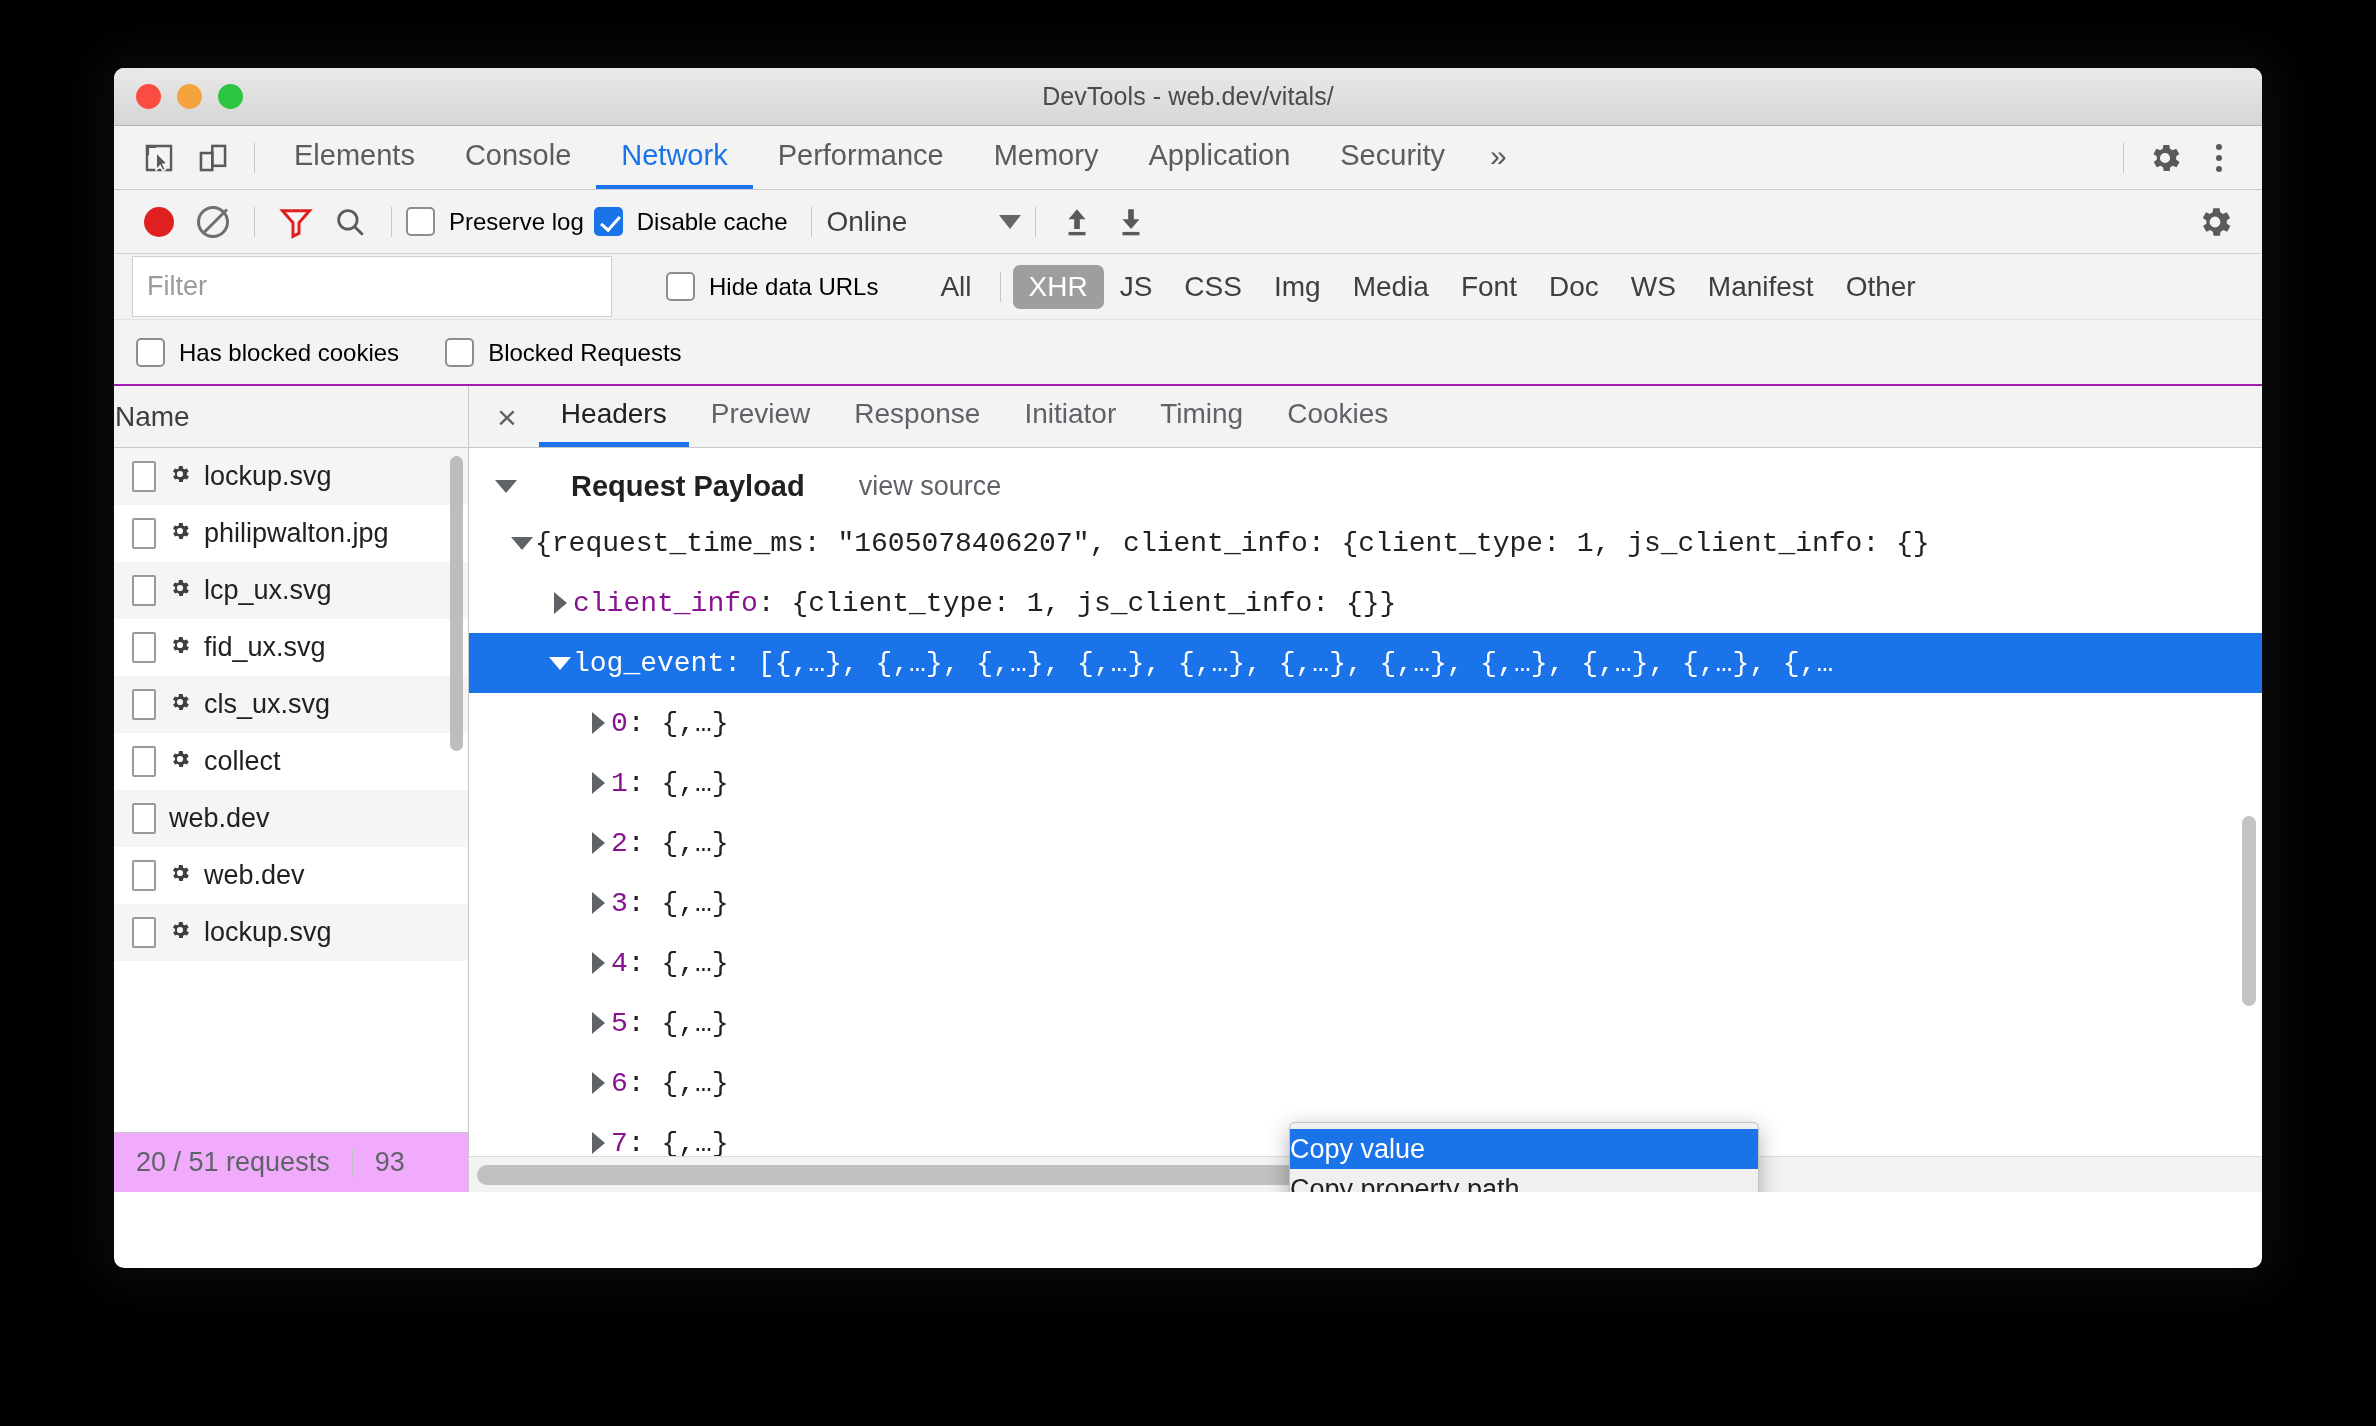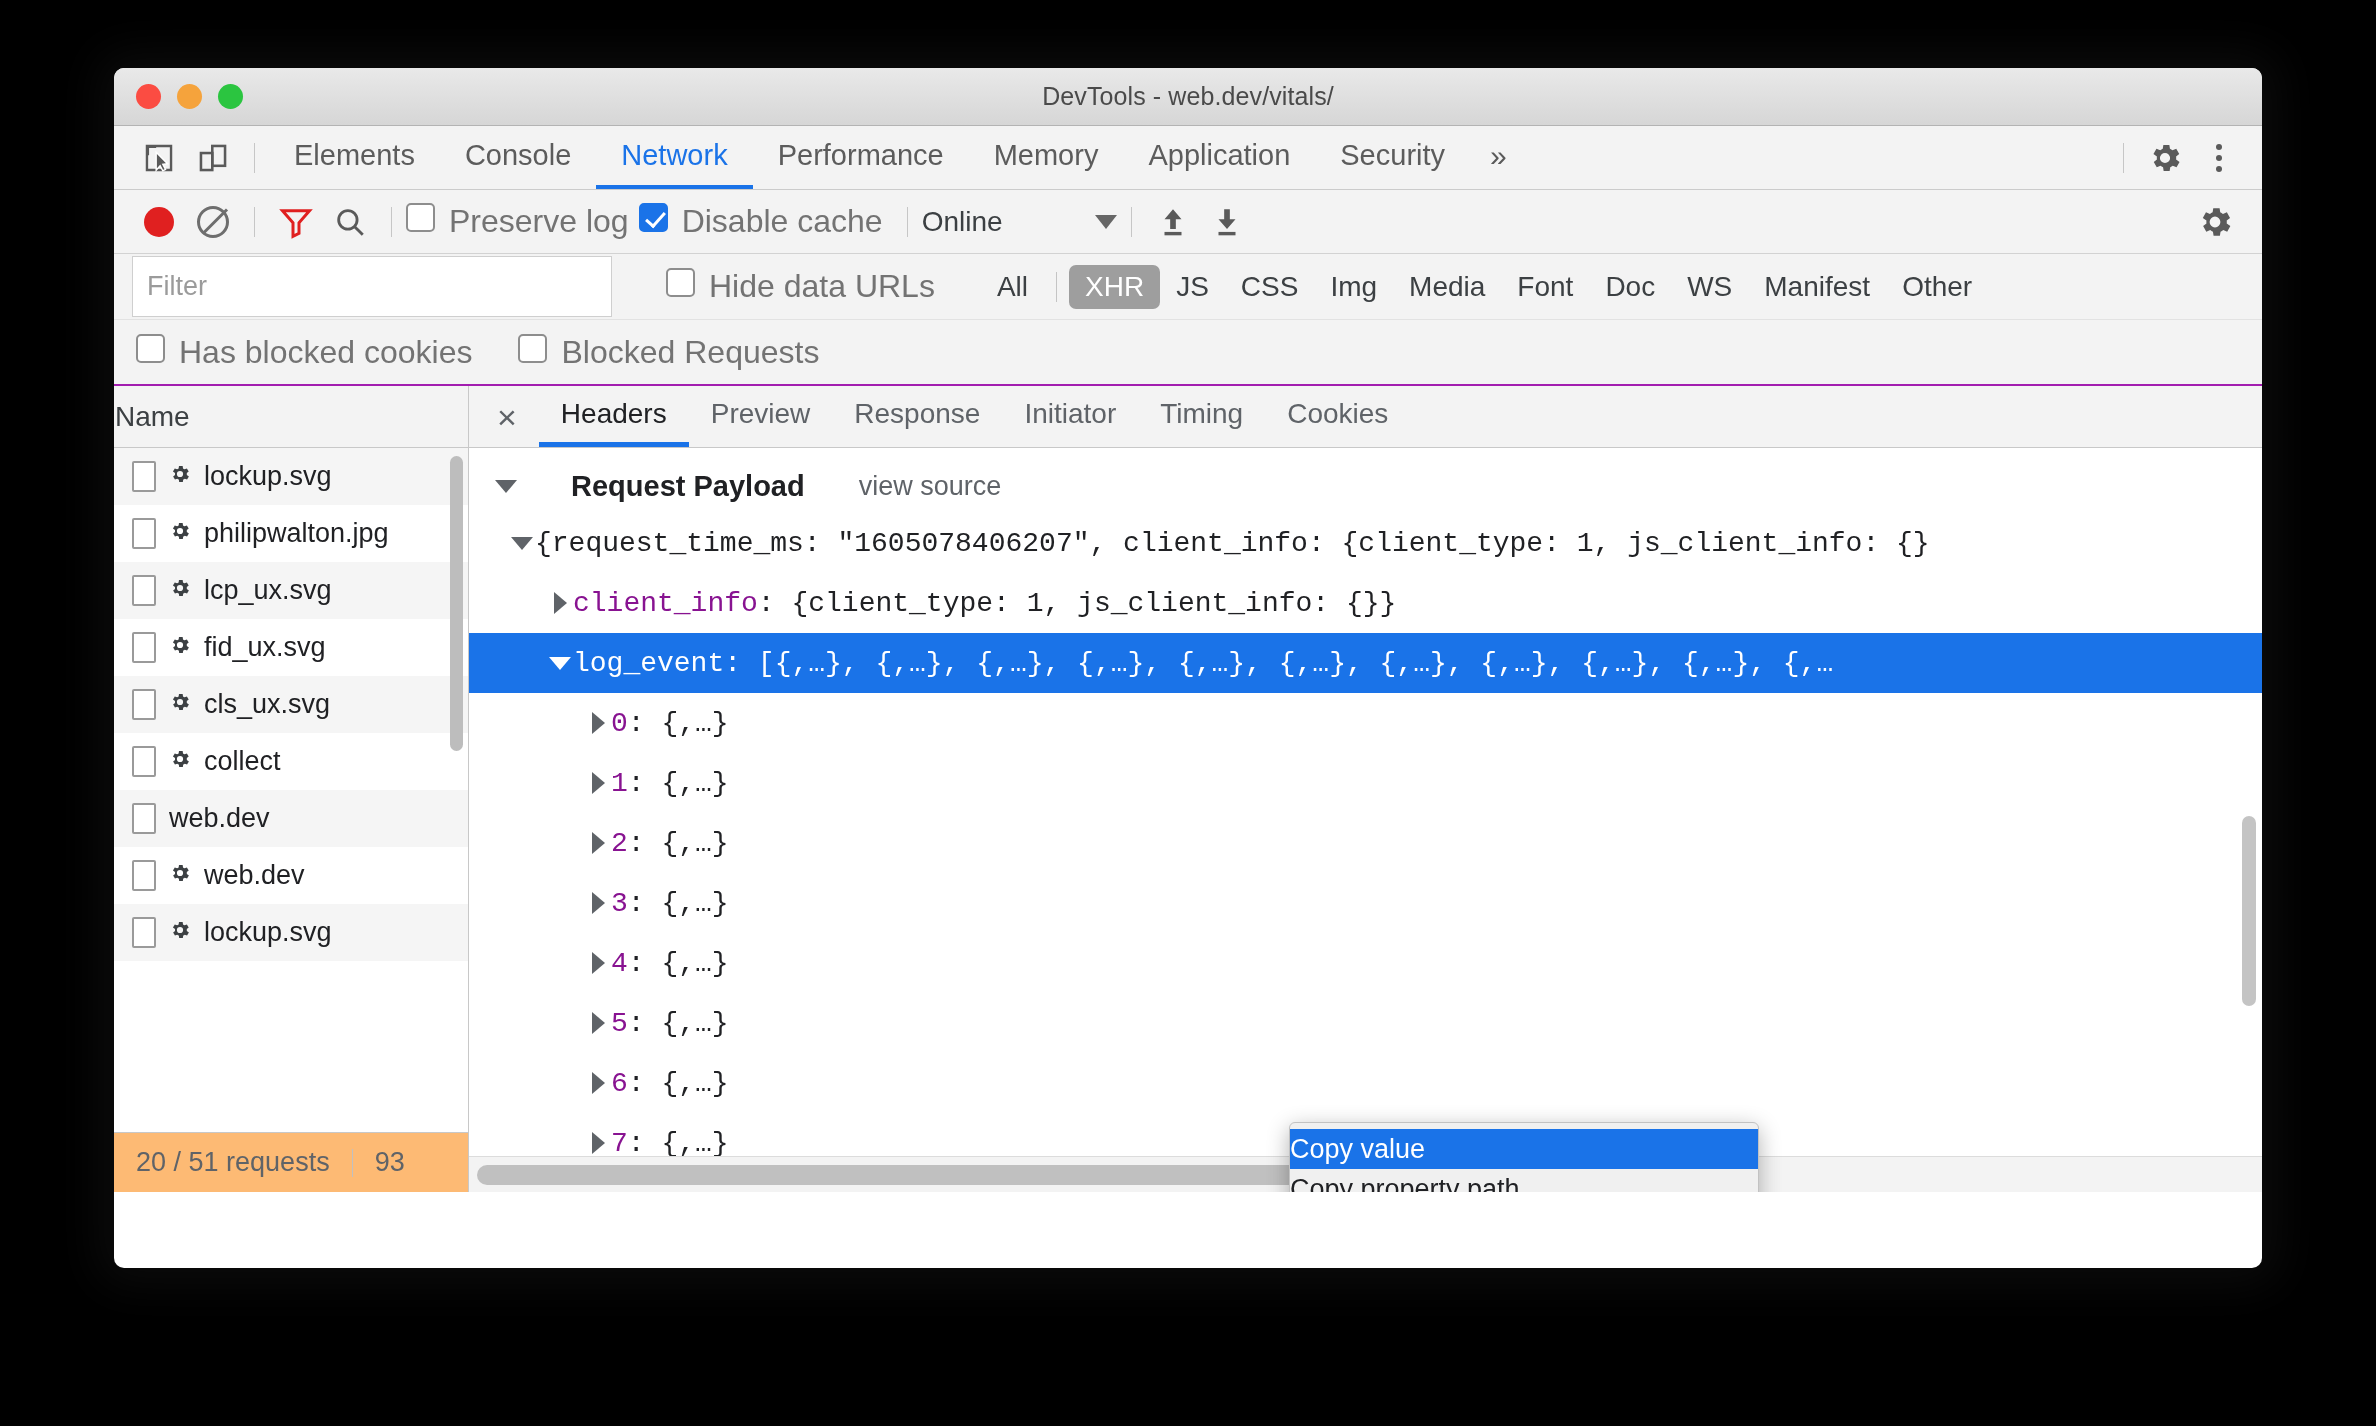--- a/index.html
+++ b/index.html
@@ -88,21 +88,21 @@
     width: 29px; height: 29px; border: 2px solid #8d8d8d;
     border-radius: 5px; background: #fff; flex: 0 0 auto;
   }
   .cb.checked { background: #1a73e8; border-color: #1a73e8; position: relative; }
   .cb.checked::after {
     content: ""; position: absolute; left: 9px; top: 3px;
     width: 8px; height: 16px;
     border: solid #fff; border-width: 0 3.5px 3.5px 0;
     transform: rotate(42deg);
   }
-  .cblabel { display: flex; align-items: flex-start; gap: 14px; font-size: 32px; color: #737373; margin-right: 10px; }
+  .cblabel { display: flex; align-items: flex-end; gap: 14px; font-size: 24px; color: #000000; margin-right: 10px; }
   .throttle { display: flex; align-items: center; font-size: 28px; color: #3c4043; }
   .caret { width: 0; height: 0; border-left: 11px solid transparent; border-right: 11px solid transparent; border-top: 14px solid #666; }
   .nettoolbar-right { margin-left: auto; padding-right: 20px; display: flex; align-items: center; }
 
   
   .filterbar {
     display: flex; align-items: center;
     height: 66px; background: #f3f3f3;
     border-bottom: 1px solid #e2e2e2;
     padding: 0 18px;
@@ -148,21 +148,21 @@
   .row:nth-child(odd) { background: #f5f5f5; }
   .row.selected { background: #d8d8d8; }
   .docicon { width: 24px; height: 31px; border: 2px solid #9a9a9a; background: #fff; border-radius: 2px; flex: 0 0 auto; }
   .gear { flex: 0 0 auto; }
   .listscroll {
     position: absolute; right: 5px; top: 70px;
     width: 13px; height: 295px; border-radius: 7px; background: #bdbdbd;
   }
   .statusbar {
     position: absolute; left: 0; bottom: 0; right: 0;
-    height: 60px; background: #fdba74;
+    height: 60px; background: #f0abfc;
     border-top: 1px solid #c8c8c8;
     display: flex; align-items: center; padding-left: 22px;
     font-size: 27px; color: #5f6368; gap: 22px;
   }
   .sb-sep { width: 1px; height: 28px; background: #c0c0c0; }
 
   
   .detail { flex: 1; position: relative; background: #fff; overflow: hidden; }
   .dtabs {
     height: 62px; display: flex; align-items: center;

